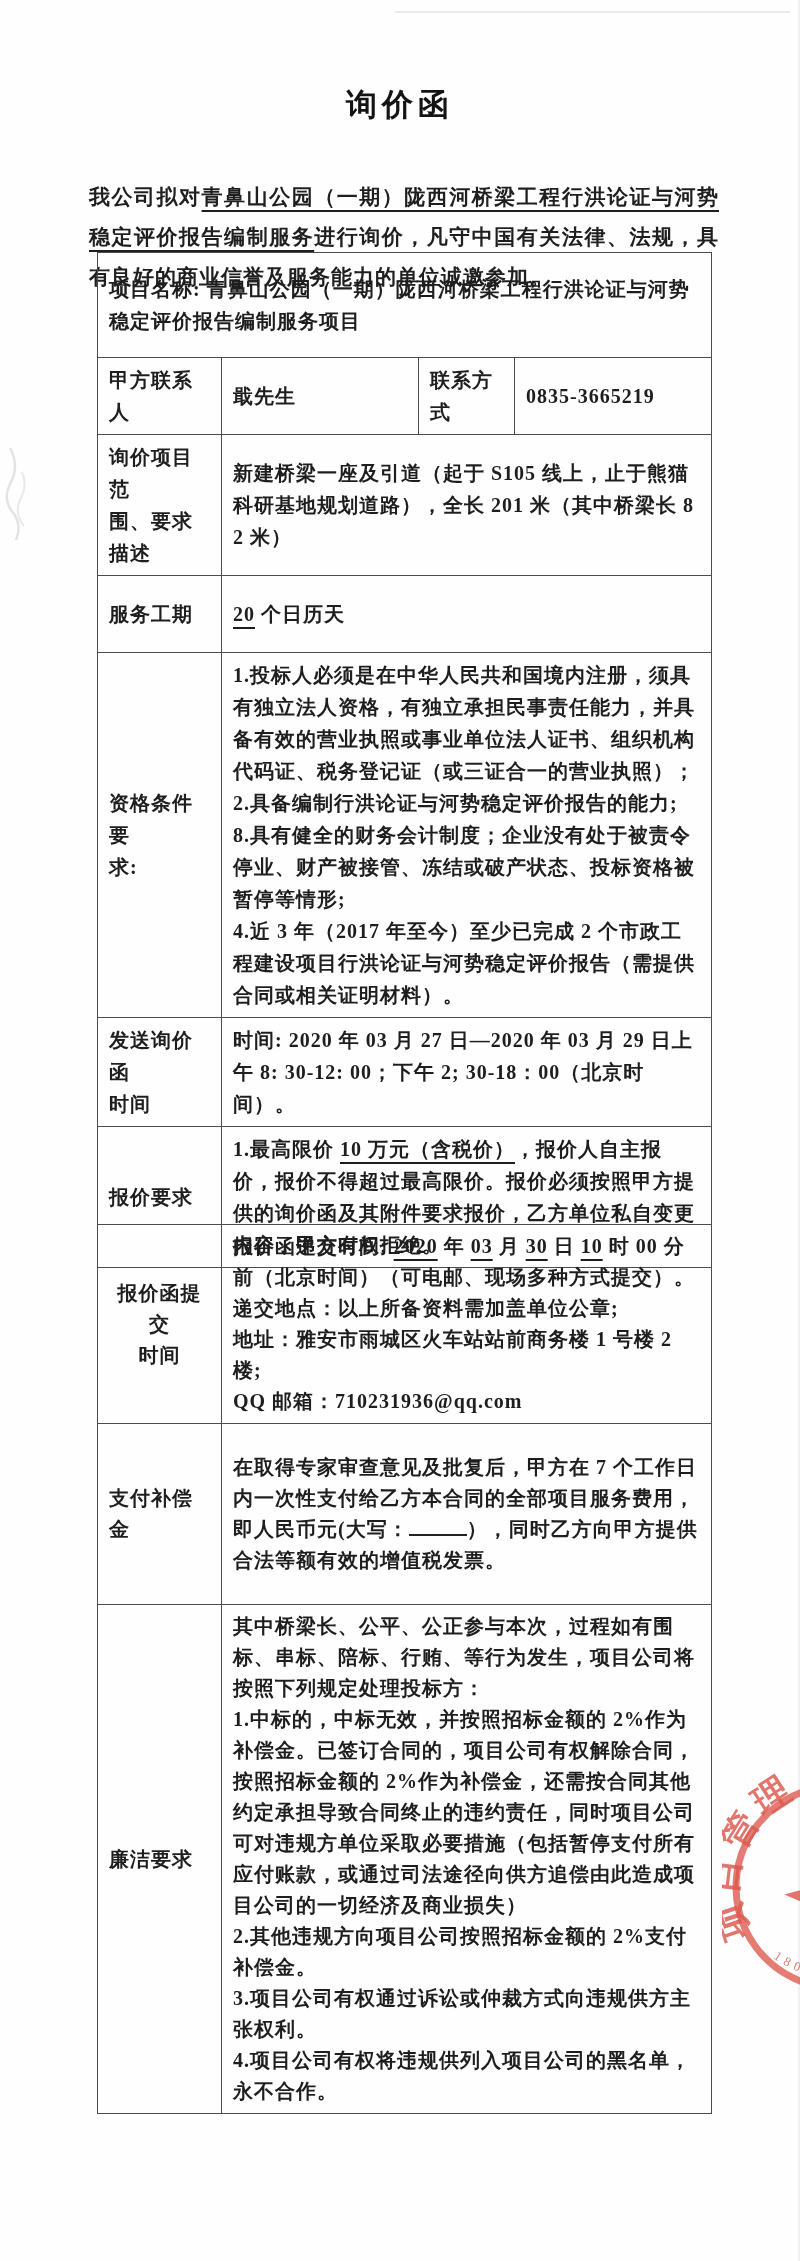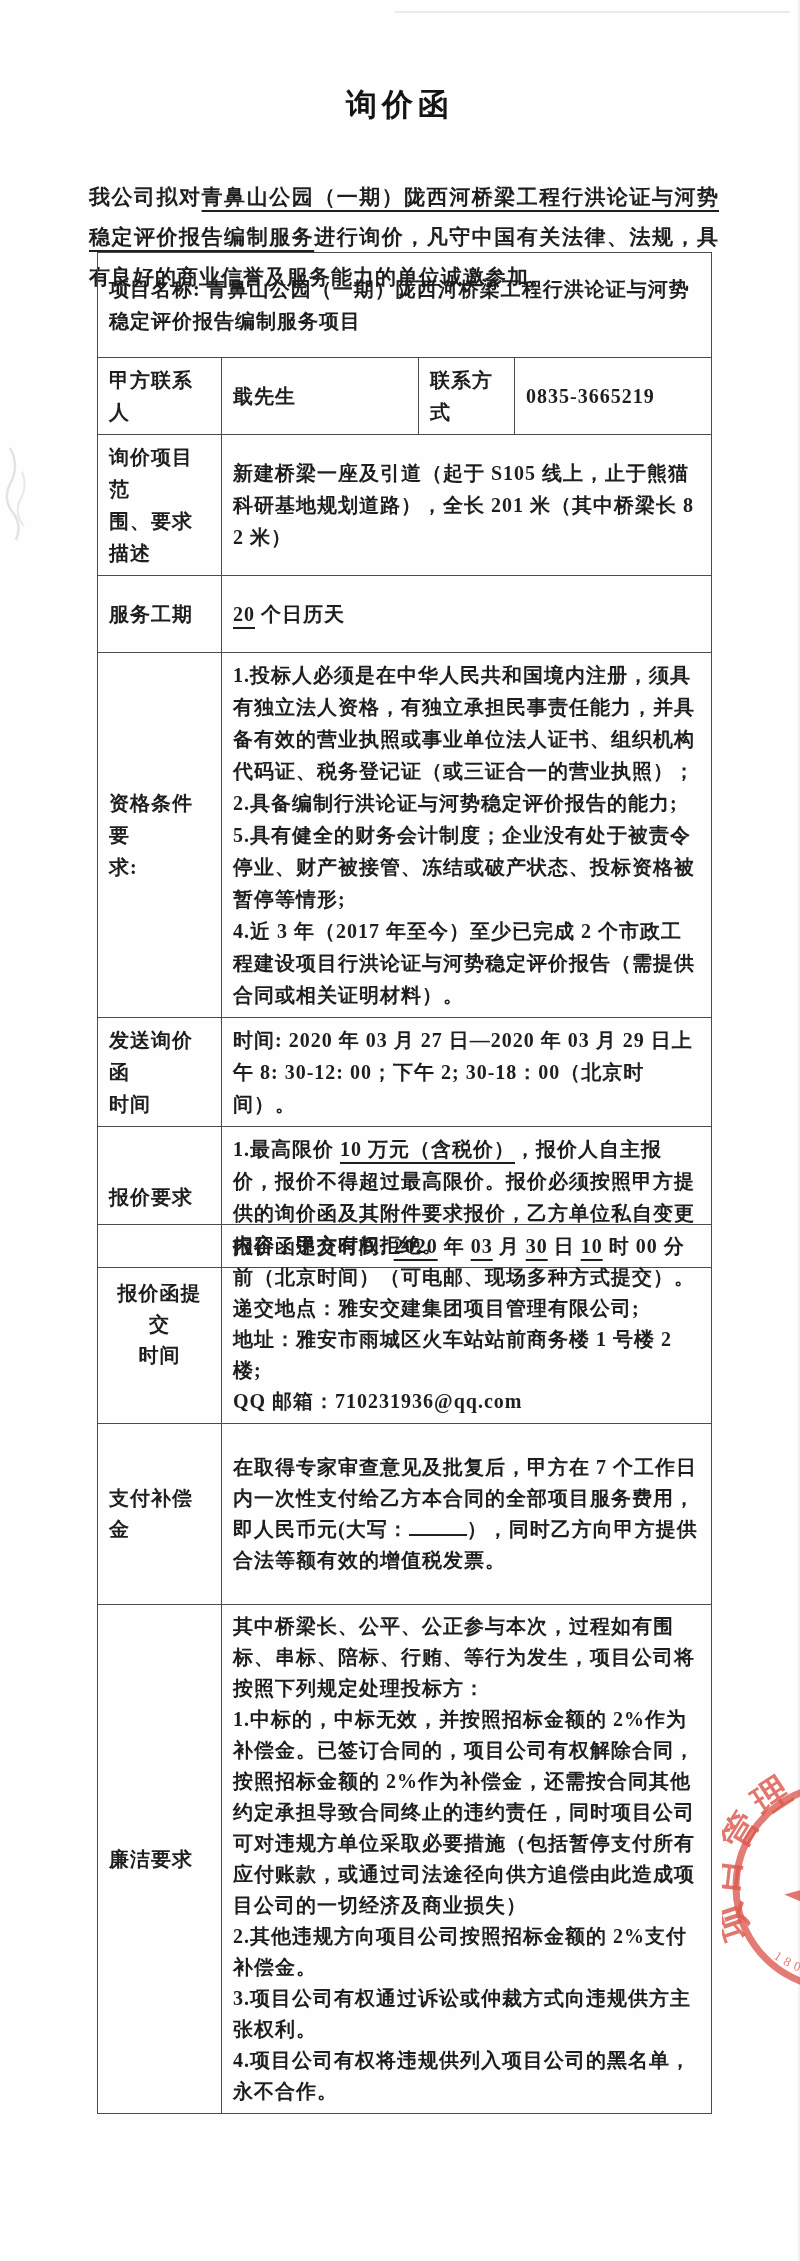--- a/index.html
+++ b/index.html
@@ -76,21 +76,21 @@
     </tr>
     <tr class="r5">
       <td class="lbl">服务工期</td>
       <td colspan="3"><span class="u">20</span><span> 个日历天</span></td>
     </tr>
     <tr class="r6">
       <td class="lbl"><span>资格条件要</span><br><span>求:</span></td>
       <td colspan="3">
         <div class="qitem">1.投标人必须是在中华人民共和国境内注册，须具有独立法人资格，有独立承担民事责任能力，并具备有效的营业执照或事业单位法人证书、组织机构代码证、税务登记证（或三证合一的营业执照）；</div>
         <div class="qitem">2.具备编制行洪论证与河势稳定评价报告的能力;</div>
-        <div class="qitem">5.具有健全的财务会计制度；企业没有处于被责令停业、财产被接管、冻结或破产状态、投标资格被暂停等情形;</div>
+        <div class="qitem">8.具有健全的财务会计制度；企业没有处于被责令停业、财产被接管、冻结或破产状态、投标资格被暂停等情形;</div>
         <div class="qitem">4.近 3 年（2017 年至今）至少已完成 2 个市政工程建设项目行洪论证与河势稳定评价报告（需提供合同或相关证明材料）。</div>
       </td>
     </tr>
     <tr class="r7">
       <td class="lbl"><span>发送询价函</span><br><span>时间</span></td>
       <td colspan="3">时间: 2020 年 03 月 27 日—2020 年 03 月 29 日上午 8: 30-12: 00；下午 2; 30-18：00（北京时间）。</td>
     </tr>
     <tr class="r8">
       <td class="lbl">报价要求</td>
       <td colspan="3"><span>1.最高限价 </span><span class="u">10 万元（含税价）</span><span>，报价人自主报价，报价不得超过最高限价。报价必须按照甲方提供的询价函及其附件要求报价，乙方单位私自变更内容，甲方有权拒绝。</span></td>
@@ -101,21 +101,21 @@
   <table class="doc t2">
     <colgroup>
         <col style="width:124px">
         <col style="width:490px">
       </colgroup>
     <tbody>
     <tr>
       <td class="lbl lbl-center"><span>报价函提交</span><br><span>时间</span></td>
       <td>
         <div><span>报价函递交时间: </span><span class="u">2020</span><span> 年 </span><span class="u">03</span><span> 月 </span><span class="u">30</span><span> 日 </span><span class="u">10</span><span> 时 00 分前（北京时间）（可电邮、现场多种方式提交）。</span></div>
-        <div>递交地点：雅安交建集团项目管理有限公司;</div>
+        <div>递交地点：以上所备资料需加盖单位公章;</div>
         <div>地址：雅安市雨城区火车站站前商务楼 1 号楼 2 楼;</div>
         <div>QQ 邮箱：710231936@qq.com</div>
       </td>
     </tr>
     <tr class="rowB">
       <td class="lbl">支付补偿金</td>
       <td><span>在取得专家审查意见及批复后，甲方在 7 个工作日内一次性支付给乙方本合同的全部项目服务费用，即人民币元(大写：</span><span class="blank"></span><span>），同时乙方向甲方提供合法等额有效的增值税发票。</span></td>
     </tr>
     <tr>
       <td class="lbl">廉洁要求</td>

